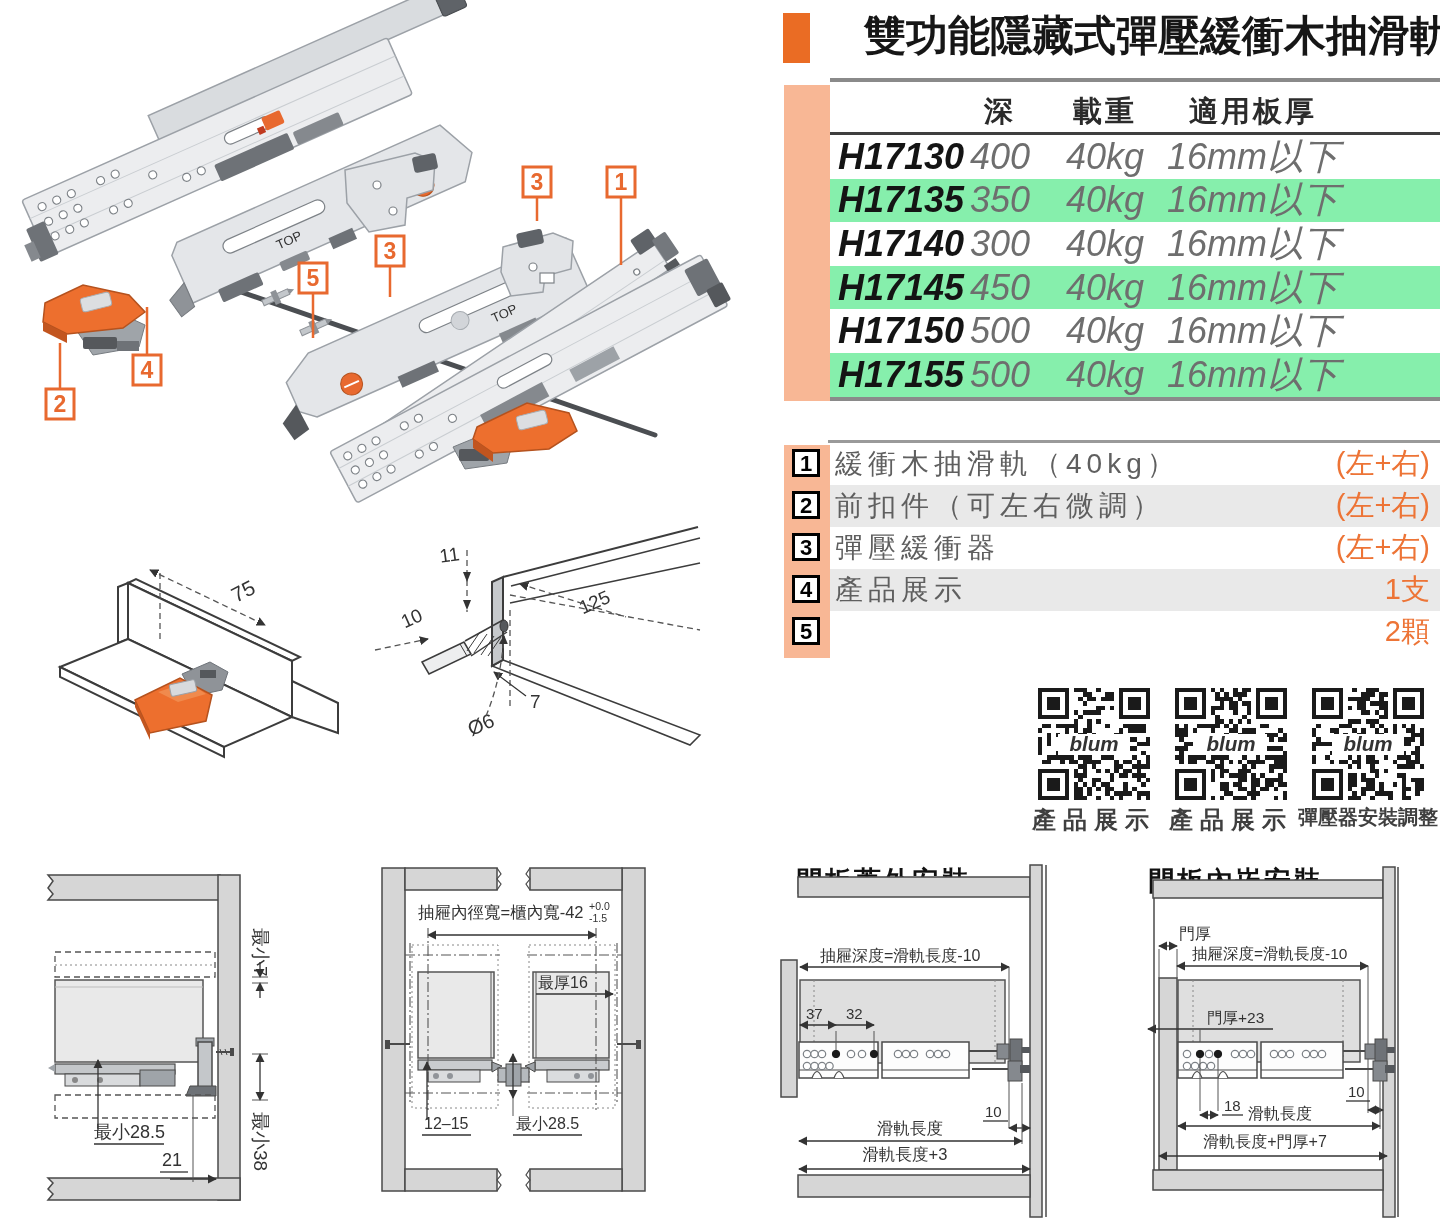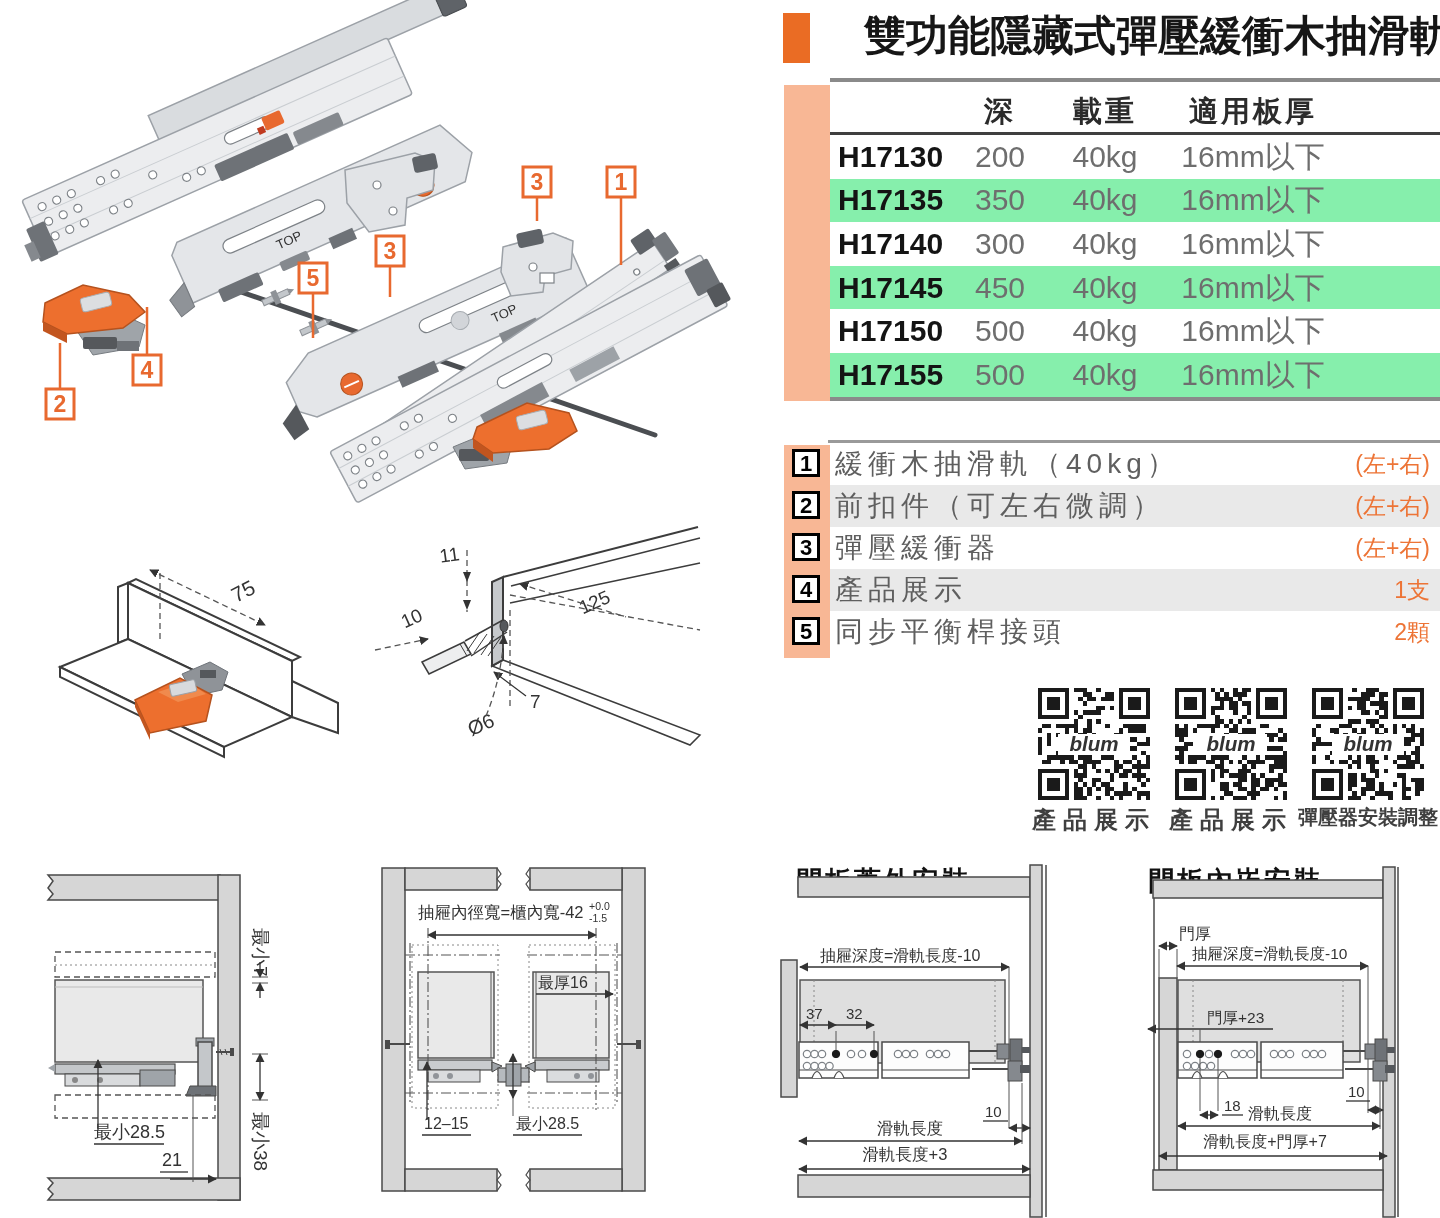--- a/index.html
+++ b/index.html
@@ -13,38 +13,38 @@
   #spec{left:784px;top:78px;width:656px;height:323px;}
   #spec .strip{position:absolute;left:0;top:7px;width:46px;height:316px;background:#f8b795;}
   #spec .tblarea{position:absolute;left:46px;top:0;width:610px;height:323px;}
   #spec .toprule{position:absolute;left:0;top:0;width:610px;height:4px;background:#8a8a8a;}
   #spec .hdr{position:absolute;left:0;top:4px;width:610px;height:50px;}
   #spec .hdr span{position:absolute;transform:translateX(-50%);font-size:29px;font-weight:bold;color:#2b2b2b;letter-spacing:3px;top:10px;white-space:nowrap;}
   #spec .hdrrule{position:absolute;left:0;top:54px;width:610px;height:3px;background:#3f3f3f;}
   #spec .rows{position:absolute;left:0;top:57px;width:610px;}
   #spec .row{position:relative;width:610px;height:43.6px;}
   #spec .row.alt{background:#86efac;}
-  #spec .row span{position:absolute;top:50%;transform:translateY(-50%);font-size:30px;color:#6e6e6e;white-space:nowrap;}
+  #spec .row span{position:absolute;top:50%;transform:translateY(-50%);font-size:36px;color:#6e6e6e;white-space:nowrap;font-style:italic;}
   #spec .row .model{left:8px;font-weight:bold;color:#141414;transform:translateY(-50%);}
   #spec .row .c1{left:170px;transform:translate(-50%,-50%);}
   #spec .row .c2{left:275px;transform:translate(-50%,-50%);}
   #spec .row .c3{left:423px;transform:translate(-50%,-50%);}
   #spec .botrule{position:absolute;left:0;top:319px;width:610px;height:4px;background:#8a8a8a;}
   
   #parts{left:784px;top:437px;width:656px;height:225px;}
   #parts .strip{position:absolute;left:0;top:8px;width:46px;height:213px;background:#f8b795;}
   #parts .toprule{position:absolute;left:44px;top:3px;width:612px;height:3px;background:#9a9a9a;}
   #parts .rows{position:absolute;left:0;top:6px;width:656px;}
   #parts .prow{position:relative;width:656px;height:42px;}
   #parts .prow .bg{position:absolute;left:46px;top:0;width:610px;height:42px;}
   #parts .prow.alt .bg{background:#e9e9e9;}
   #parts .numbox{position:absolute;left:8px;top:6px;width:28px;height:28px;background:#fff;border:3px solid #000;box-sizing:border-box;
                  font-size:22px;font-weight:bold;color:#000;text-align:center;line-height:23px;}
   #parts .plabel{position:absolute;left:51px;top:50%;transform:translateY(-50%);font-size:28px;color:#5f5f5f;letter-spacing:5px;white-space:nowrap;}
-  #parts .pqty{position:absolute;right:10px;top:50%;transform:translateY(-50%);font-size:23px;color:#ed7436;white-space:nowrap;}
+  #parts .pqty{position:absolute;right:10px;top:50%;transform:translateY(-50%);font-size:29px;color:#ed7436;white-space:nowrap;}
   
   .qr{position:absolute;top:688px;width:112px;height:112px;}
   .qrlabel{position:absolute;top:804px;width:150px;text-align:center;font-size:24px;font-weight:bold;color:#3f3f3f;white-space:nowrap;}
   
   .sechdr{font-size:27px;font-weight:bold;color:#111;letter-spacing:2px;white-space:nowrap;margin-top:20px;}
   
   svg{position:absolute;overflow:visible;}
   svg text{font-family:"Liberation Sans",sans-serif;fill:#333;}
   .dim{stroke:#333;stroke-width:1.3;fill:none;}
   .ext{stroke:#555;stroke-width:1;fill:none;}
@@ -86,21 +86,21 @@
       <div class="toprule"></div>
       <div class="hdr">
         <span style="left:170px">深</span>
         <span style="left:275px">載重</span>
         <span style="left:423px">適用板厚</span>
       </div>
       <div class="hdrrule"></div>
       <div class="rows">
         <div class="row">
           <span class="model">H17130</span>
-          <span class="c1">200</span>
+          <span class="c1">400</span>
           <span class="c2">40kg</span>
           <span class="c3">16mm以下</span>
         </div>
         <div class="row alt">
           <span class="model">H17135</span>
           <span class="c1">350</span>
           <span class="c2">40kg</span>
           <span class="c3">16mm以下</span>
         </div>
         <div class="row">
@@ -156,21 +156,20 @@
       </div>
       <div class="prow alt">
         <div class="bg"></div>
         <div class="numbox">4</div>
         <span class="plabel">產品展示</span>
         <span class="pqty">1支</span>
       </div>
       <div class="prow">
         <div class="bg"></div>
         <div class="numbox">5</div>
-        <span class="plabel">同步平衡桿接頭</span>
         <span class="pqty">2顆</span>
       </div>
     </div>
   </div>
 
   <div class="abs qr" style="left:1038px"><svg viewBox="0 0 25 25" width="112" height="112" shape-rendering="crispEdges" style="position: static;">
         <rect x="8" y="0" width="1" height="1" fill="#1a1a1a"></rect>
         <rect x="9" y="0" width="1" height="1" fill="#1a1a1a"></rect>
         <rect x="10" y="0" width="1" height="1" fill="#1a1a1a"></rect>
         <rect x="13" y="0" width="1" height="1" fill="#1a1a1a"></rect>

